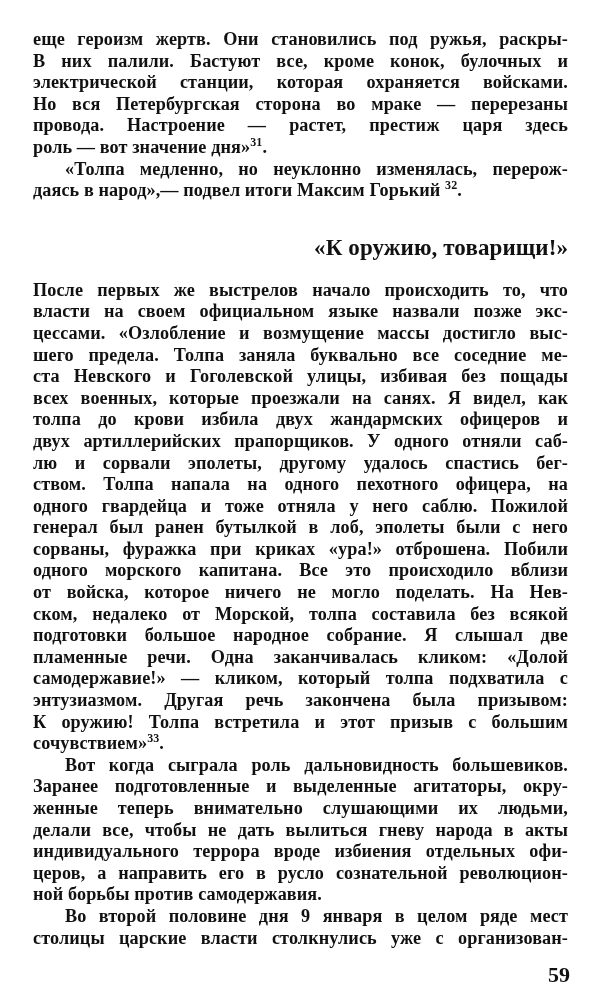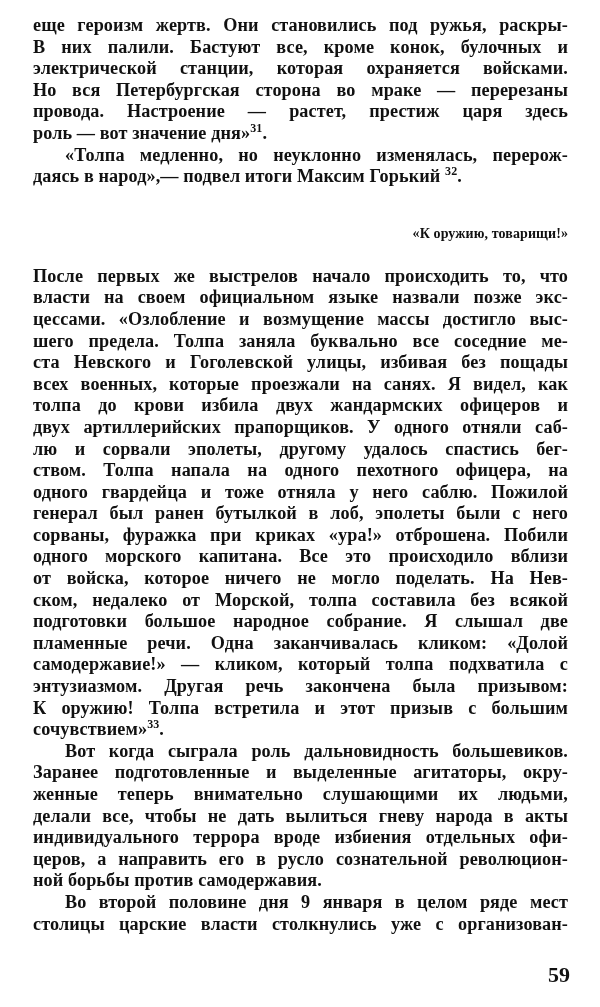--- a/index.html
+++ b/index.html
@@ -1,28 +1,28 @@
 <!DOCTYPE html>
 <html><head>
 <meta charset="utf-8">
 <style>
   html, body { margin: 0; padding: 0; background: #ffffff; }
   body { width: 600px; height: 1007px; position: relative; overflow: hidden; }
   .page {
-    position: absolute; left: 33px; top: 15px; width: 535px;
+    position: absolute; left: 33px; top: 29px; width: 535px;
     font-family: "Liberation Serif", "DejaVu Serif", serif;
     font-size: 18.2px; line-height: 21.6px; color: #111;
     font-weight: bold; letter-spacing: 0.1px;
   }
   .line { display: block; white-space: nowrap; text-align: justify; text-align-last: justify; height: 21.6px; }
   .line.last { text-align-last: left; }
   .indent { padding-left: 32px; }
   .sup { font-size: 12px; vertical-align: 7px; line-height: 0; }
   .gap1 { height: 35px; }
-  .heading { display: block; text-align: right; height: 24px; font-size: 14px; }
+  .heading { display: block; text-align: right; height: 24px; font-size: 23px; }
   .gap2 { height: 19px; }
   .pagenum { position: absolute; left: 548px; top: 962px; font-family: "Liberation Serif", serif; font-weight: bold; font-size: 22px; color: #111; }
 </style>
 </head>
 <body>
 
 <div class="page">
   <div>
     <span class="line">еще героизм жертв. Они становились под ружья, раскры-</span>
     <span class="line">В них палили. Бастуют все, кроме конок, булочных и</span>

